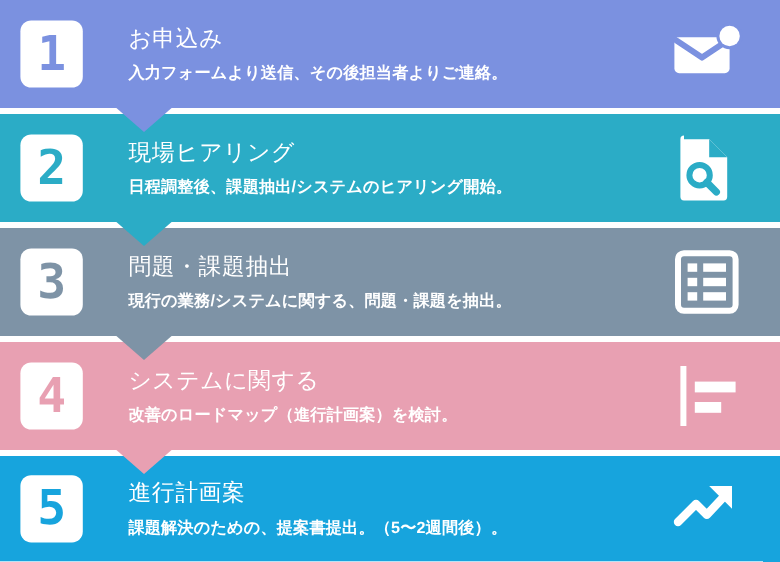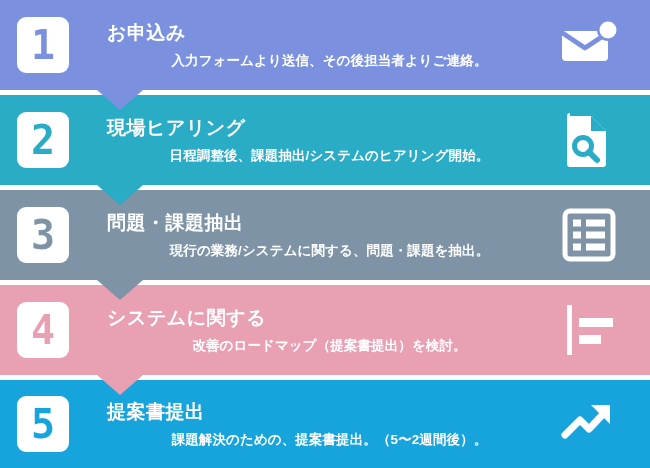--- a/index.html
+++ b/index.html
@@ -56,33 +56,32 @@
 
   
   .text-col {
     flex: 1 1 auto;
     margin-left: 38px;
     color: #ffffff;
     min-width: 0;
   }
   .step-title {
     font-size: 19px;
-    font-weight: 700;
+    font-weight: 400;
     line-height: 1.25;
     letter-spacing: 0.5px;
     white-space: nowrap;
   }
   .step-desc {
     font-size: 13.5px;
     font-weight: 700;
     line-height: 1.3;
     margin-top: 7px;
     letter-spacing: 0.1px;
     white-space: nowrap;
-    text-align: center;
   }
 
   
   .icon-col {
     flex: 0 0 auto;
     width: 74px;
     height: 62px;
     margin-right: 24px;
     display: flex;
     align-items: center;
@@ -158,36 +157,36 @@
           <rect x="28" y="39.5" width="19" height="7" fill="#ffffff"></rect>
         </svg>
       </div>
     </div>
     <div class="step-row" style="top: 285px; height: 90px; background: rgb(232, 160, 178);">
       <div class="num-badge">
         <span class="digit" style="background-color: rgb(232, 160, 178);">4</span>
       </div>
       <div class="text-col">
         <div class="step-title">システムに関する</div>
-        <div class="step-desc">改善のロードマップ（提案書提出）を検討。</div>
+        <div class="step-desc">改善のロードマップ（進行計画案）を検討。</div>
       </div>
       <div class="icon-col">
         <svg width="62" height="62" viewBox="0 0 62 62">
           <rect x="9" y="6" width="5" height="50" fill="#ffffff"></rect>
           <rect x="21" y="19" width="34" height="9" fill="#ffffff"></rect>
           <rect x="21" y="36" width="22" height="9" fill="#ffffff"></rect>
         </svg>
       </div>
     </div>
     <div class="step-row" style="top: 380px; height: 88px; background: rgb(23, 164, 221);">
       <div class="num-badge">
         <span class="digit" style="background-color: rgb(23, 164, 221);">5</span>
       </div>
       <div class="text-col">
-        <div class="step-title">提案書提出</div>
+        <div class="step-title">進行計画案</div>
         <div class="step-desc">課題解決のための、提案書提出。（5〜2週間後）。</div>
       </div>
       <div class="icon-col">
         <svg width="62" height="62" viewBox="0 0 62 62">
           <path d="M7 42 L22 27 L31 36 L48 18" fill="none" stroke="#ffffff" stroke-width="7" stroke-linecap="round" stroke-linejoin="round"></path>
           <path d="M52 12 L52 31 L33 12 z" fill="#ffffff"></path>
         </svg>
       </div>
     </div>
     <div class="notch" style="top: 90px; border-top: 20px solid rgb(123, 145, 224);"></div>

